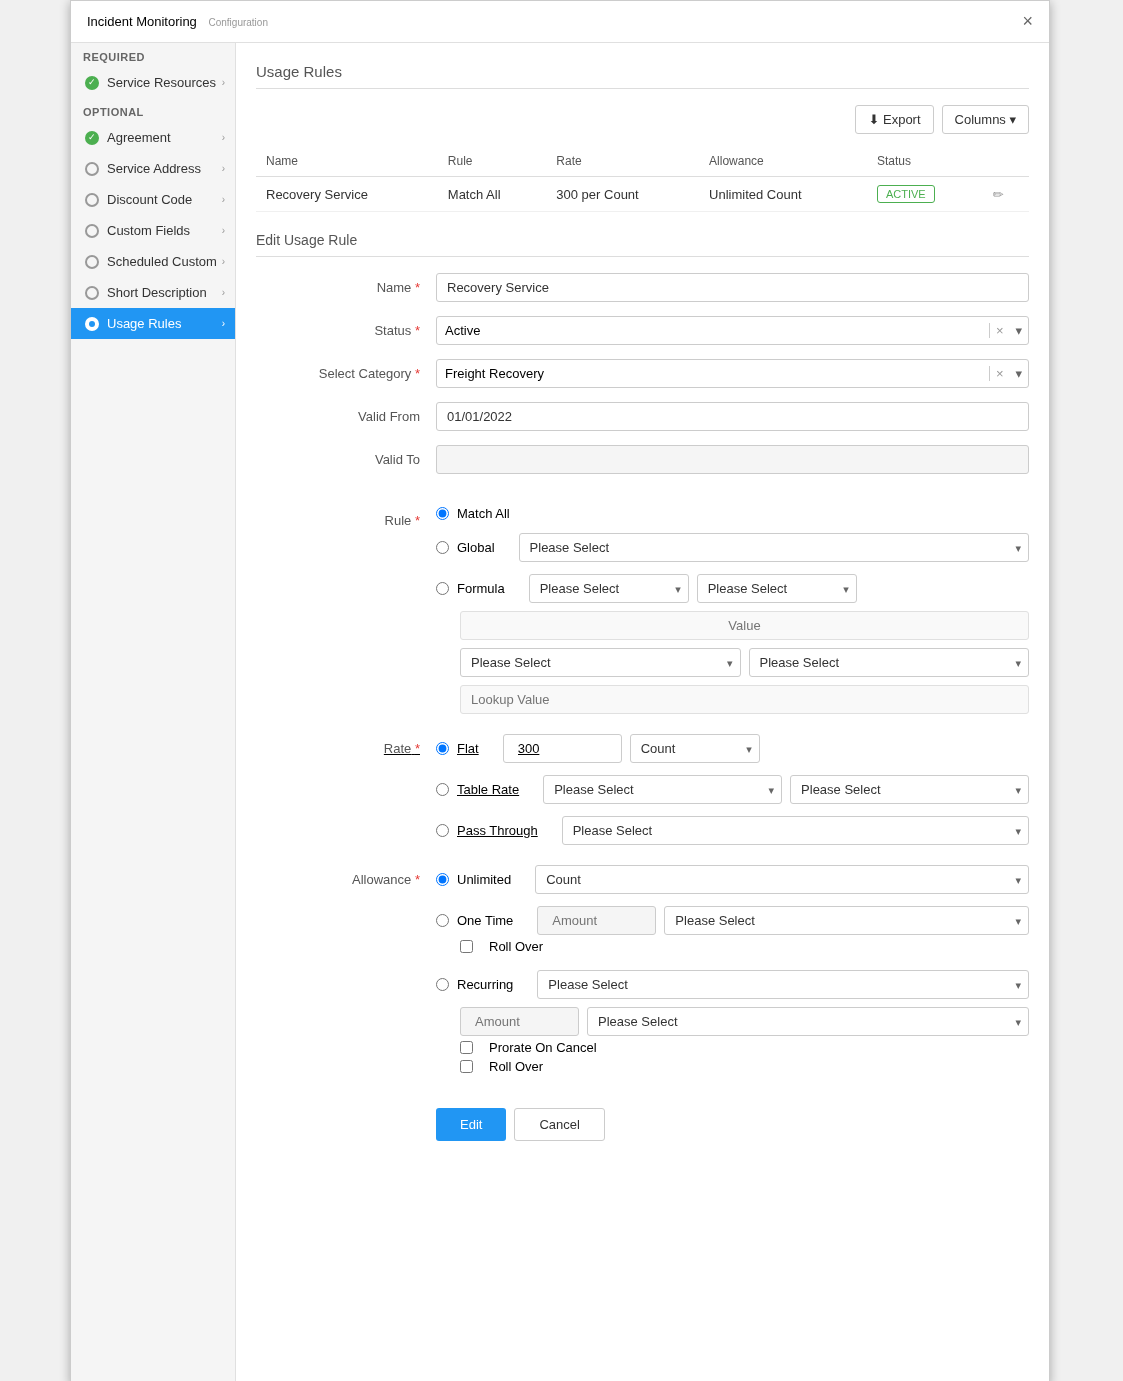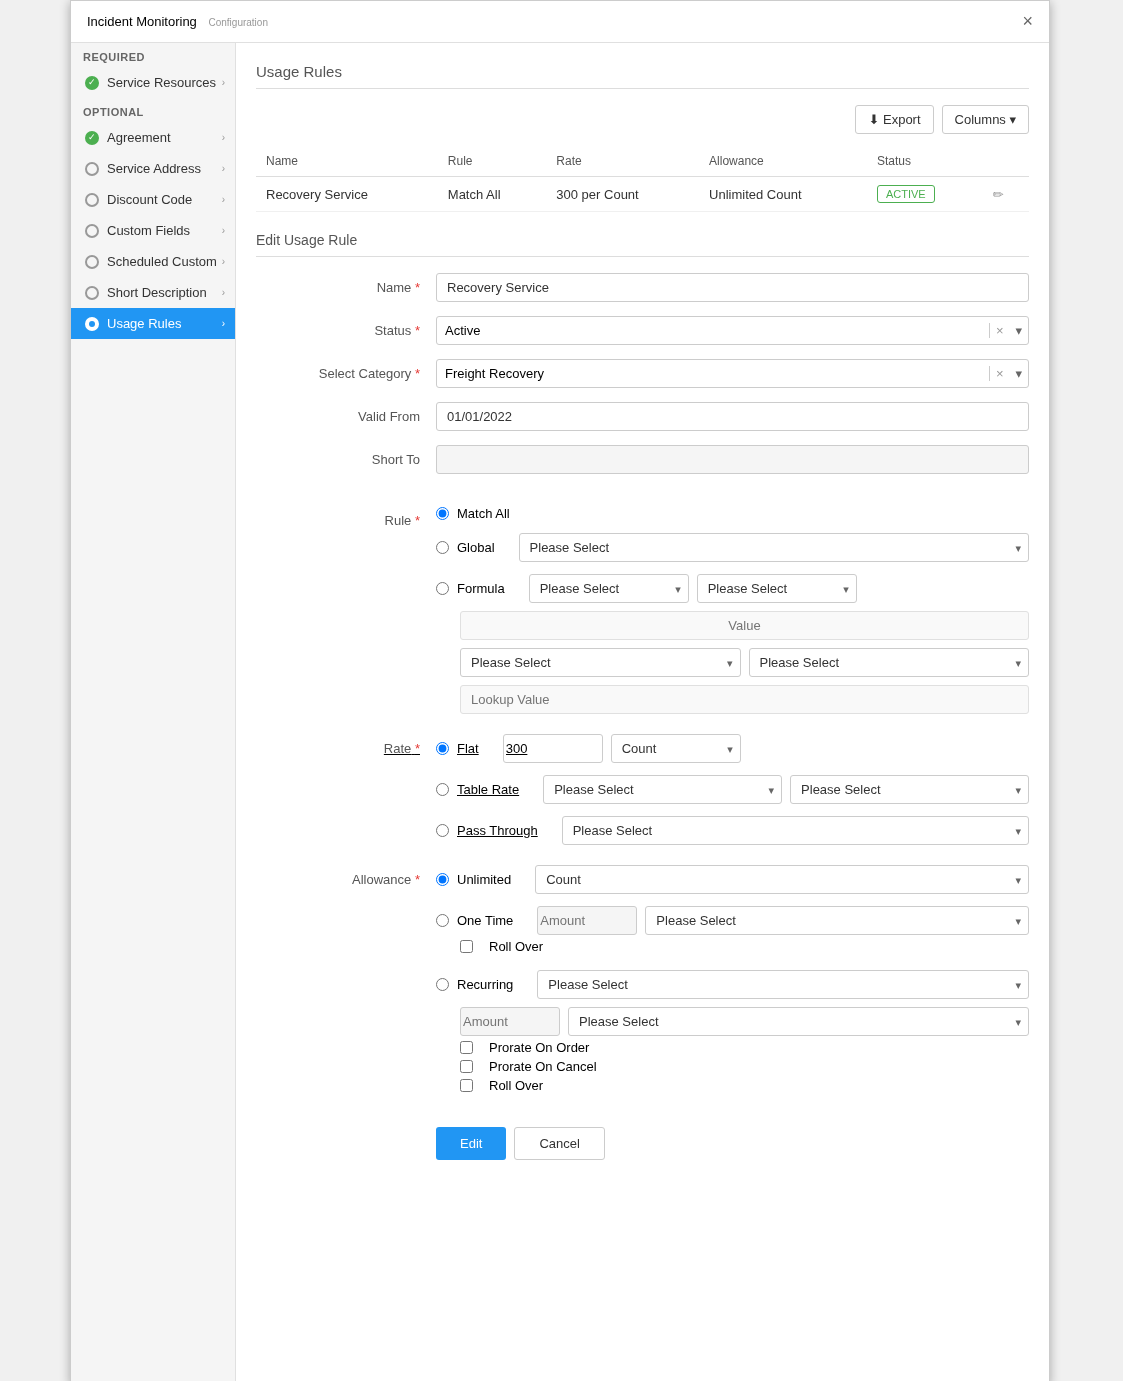--- a/index.html
+++ b/index.html
@@ -70,21 +70,21 @@
     .checkbox-row input[type=checkbox] { cursor: pointer; }
 
     
     .form-footer { padding: 16px 0; display: flex; gap: 8px; justify-content: flex-start; margin-left: 180px; }
     .btn-edit { padding: 8px 24px; background: #2196f3; color: #fff; border: none; border-radius: 3px; cursor: pointer; }
     .btn-cancel { padding: 8px 24px; background: #fff; color: #333; border: 1px solid #ccc; border-radius: 3px; cursor: pointer; }
 
     .value-input { width: 100%; padding: 6px 10px; border: 1px solid #e0e0e0; border-radius: 3px; background: #f9f9f9; color: #999; text-align: center; }
     .lookup-input { width: 100%; padding: 6px 10px; border: 1px solid #e0e0e0; border-radius: 3px; background: #f9f9f9; color: #999; }
 
-    .flat-value-input { width: 100px; padding: 6px 2px; border: 1px solid #ccc; border-radius: 3px; }
+    .flat-value-input { width: 119px; padding: 6px 14px; border: 1px solid #ccc; border-radius: 3px; }
   </style>
 </head>
 <body>
 
 <div class="modal">
   <div class="modal-header">
     <div>
       <span>Incident Monitoring</span>
       <span style="color:#999;font-size:10px;margin-left:8px;">Configuration</span>
     </div>
@@ -246,21 +246,21 @@
           <div class="form-label">
             <span>Valid From</span>
           </div>
           <div class="form-control">
             <input class="form-input" type="text" value="01/01/2022" style="">
           </div>
         </div>
 
         <div class="form-row">
           <div class="form-label">
-            <span>Short To</span>
+            <span>Valid To</span>
           </div>
           <div class="form-control">
             <input class="form-input disabled" type="text" disabled="" style="">
           </div>
         </div>
 
         <div class="form-row" style="margin-top:32px;">
           <div class="form-label">
             <span>Rule</span>
             <span class="required-star"> *</span>
@@ -431,24 +431,20 @@
                 </div>
                 <div style="margin-left:24px; margin-top:8px; display:flex; gap:8px;">
                   <input class="flat-value-input" type="text" placeholder="Amount" disabled="" style="background: rgb(245, 245, 245); color: rgb(153, 153, 153);">
                   <div class="select-wrapper" style="flex:1">
                     <select>
                       <option value="">Please Select</option>
                     </select>
                   </div>
                 </div>
                 <div class="checkbox-row">
-                  <input type="checkbox" id="prorate-on-order" style="">
-                  <label for="prorate-on-order">Prorate On Order</label>
-                </div>
-                <div class="checkbox-row">
                   <input type="checkbox" id="prorate-on-cancel" style="">
                   <label for="prorate-on-cancel">Prorate On Cancel</label>
                 </div>
                 <div class="checkbox-row">
                   <input type="checkbox" id="recurring-roll-over" style="">
                   <label for="recurring-roll-over">Roll Over</label>
                 </div>
               </div>
             </div>
           </div>

